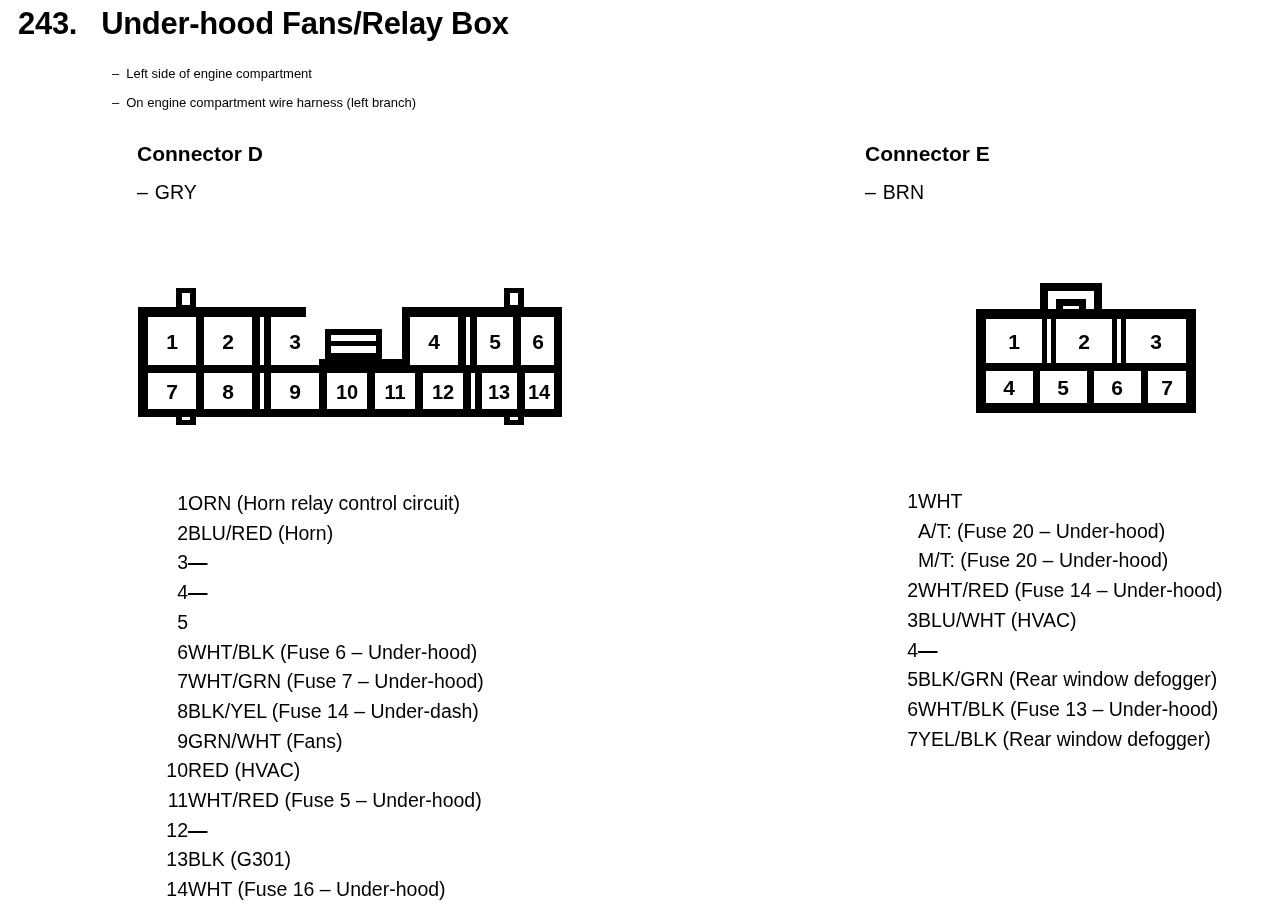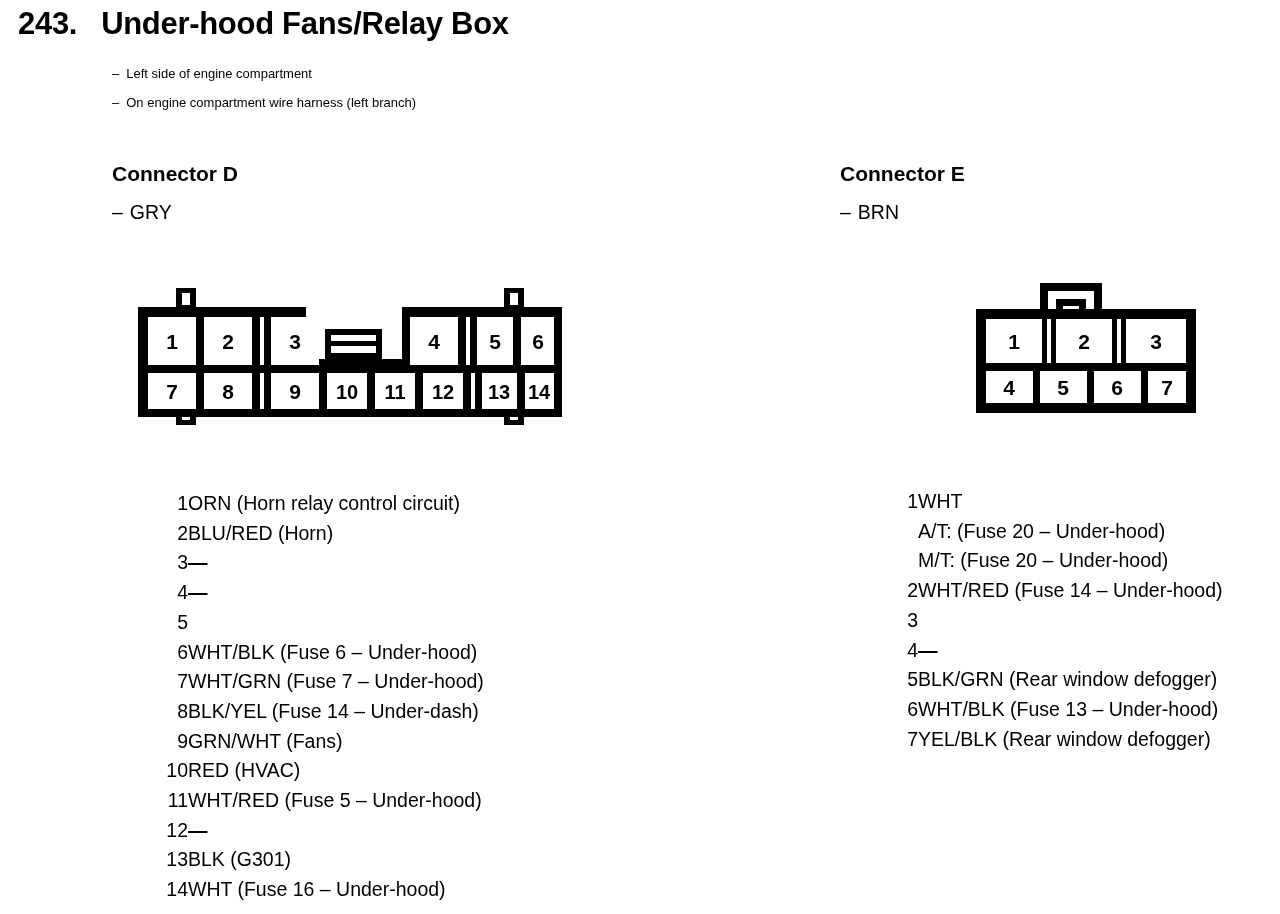--- a/index.html
+++ b/index.html
@@ -33,21 +33,22 @@
   .bullet-line {
     font-size: 13px;
     line-height: 29px;
     white-space: nowrap;
   }
   .bullet-line .dash { margin-right: 7px; }
 
   
   .connector {
     position: absolute;
-    top: 162px;
+    top: 142px;
+    margin-left: 25px;
   }
   .connector.d { left: 112px; }
   .connector.e { left: 840px; }
 
   .conn-heading {
     font-size: 21px;
     font-weight: bold;
     white-space: nowrap;
     margin: 0;
   }
@@ -311,20 +312,21 @@
     <div class="sub-row">
       <span class="pin-idx">1</span>
       <span class="pin-desc">M/T: (Fuse 20 – Under-hood)</span>
     </div>
     <div class="pin-row">
       <span class="pin-idx">2</span>
       <span class="pin-desc">WHT/RED (Fuse 14 – Under-hood)</span>
     </div>
     <div class="pin-row">
       <span class="pin-idx">3</span>
+      <span class="pin-desc">BLU/WHT (HVAC)</span>
     </div>
     <div class="pin-row">
       <span class="pin-idx">4</span>
       <span class="pin-desc empty">—</span>
     </div>
     <div class="pin-row">
       <span class="pin-idx">5</span>
       <span class="pin-desc">BLK/GRN (Rear window defogger)</span>
     </div>
     <div class="pin-row">

